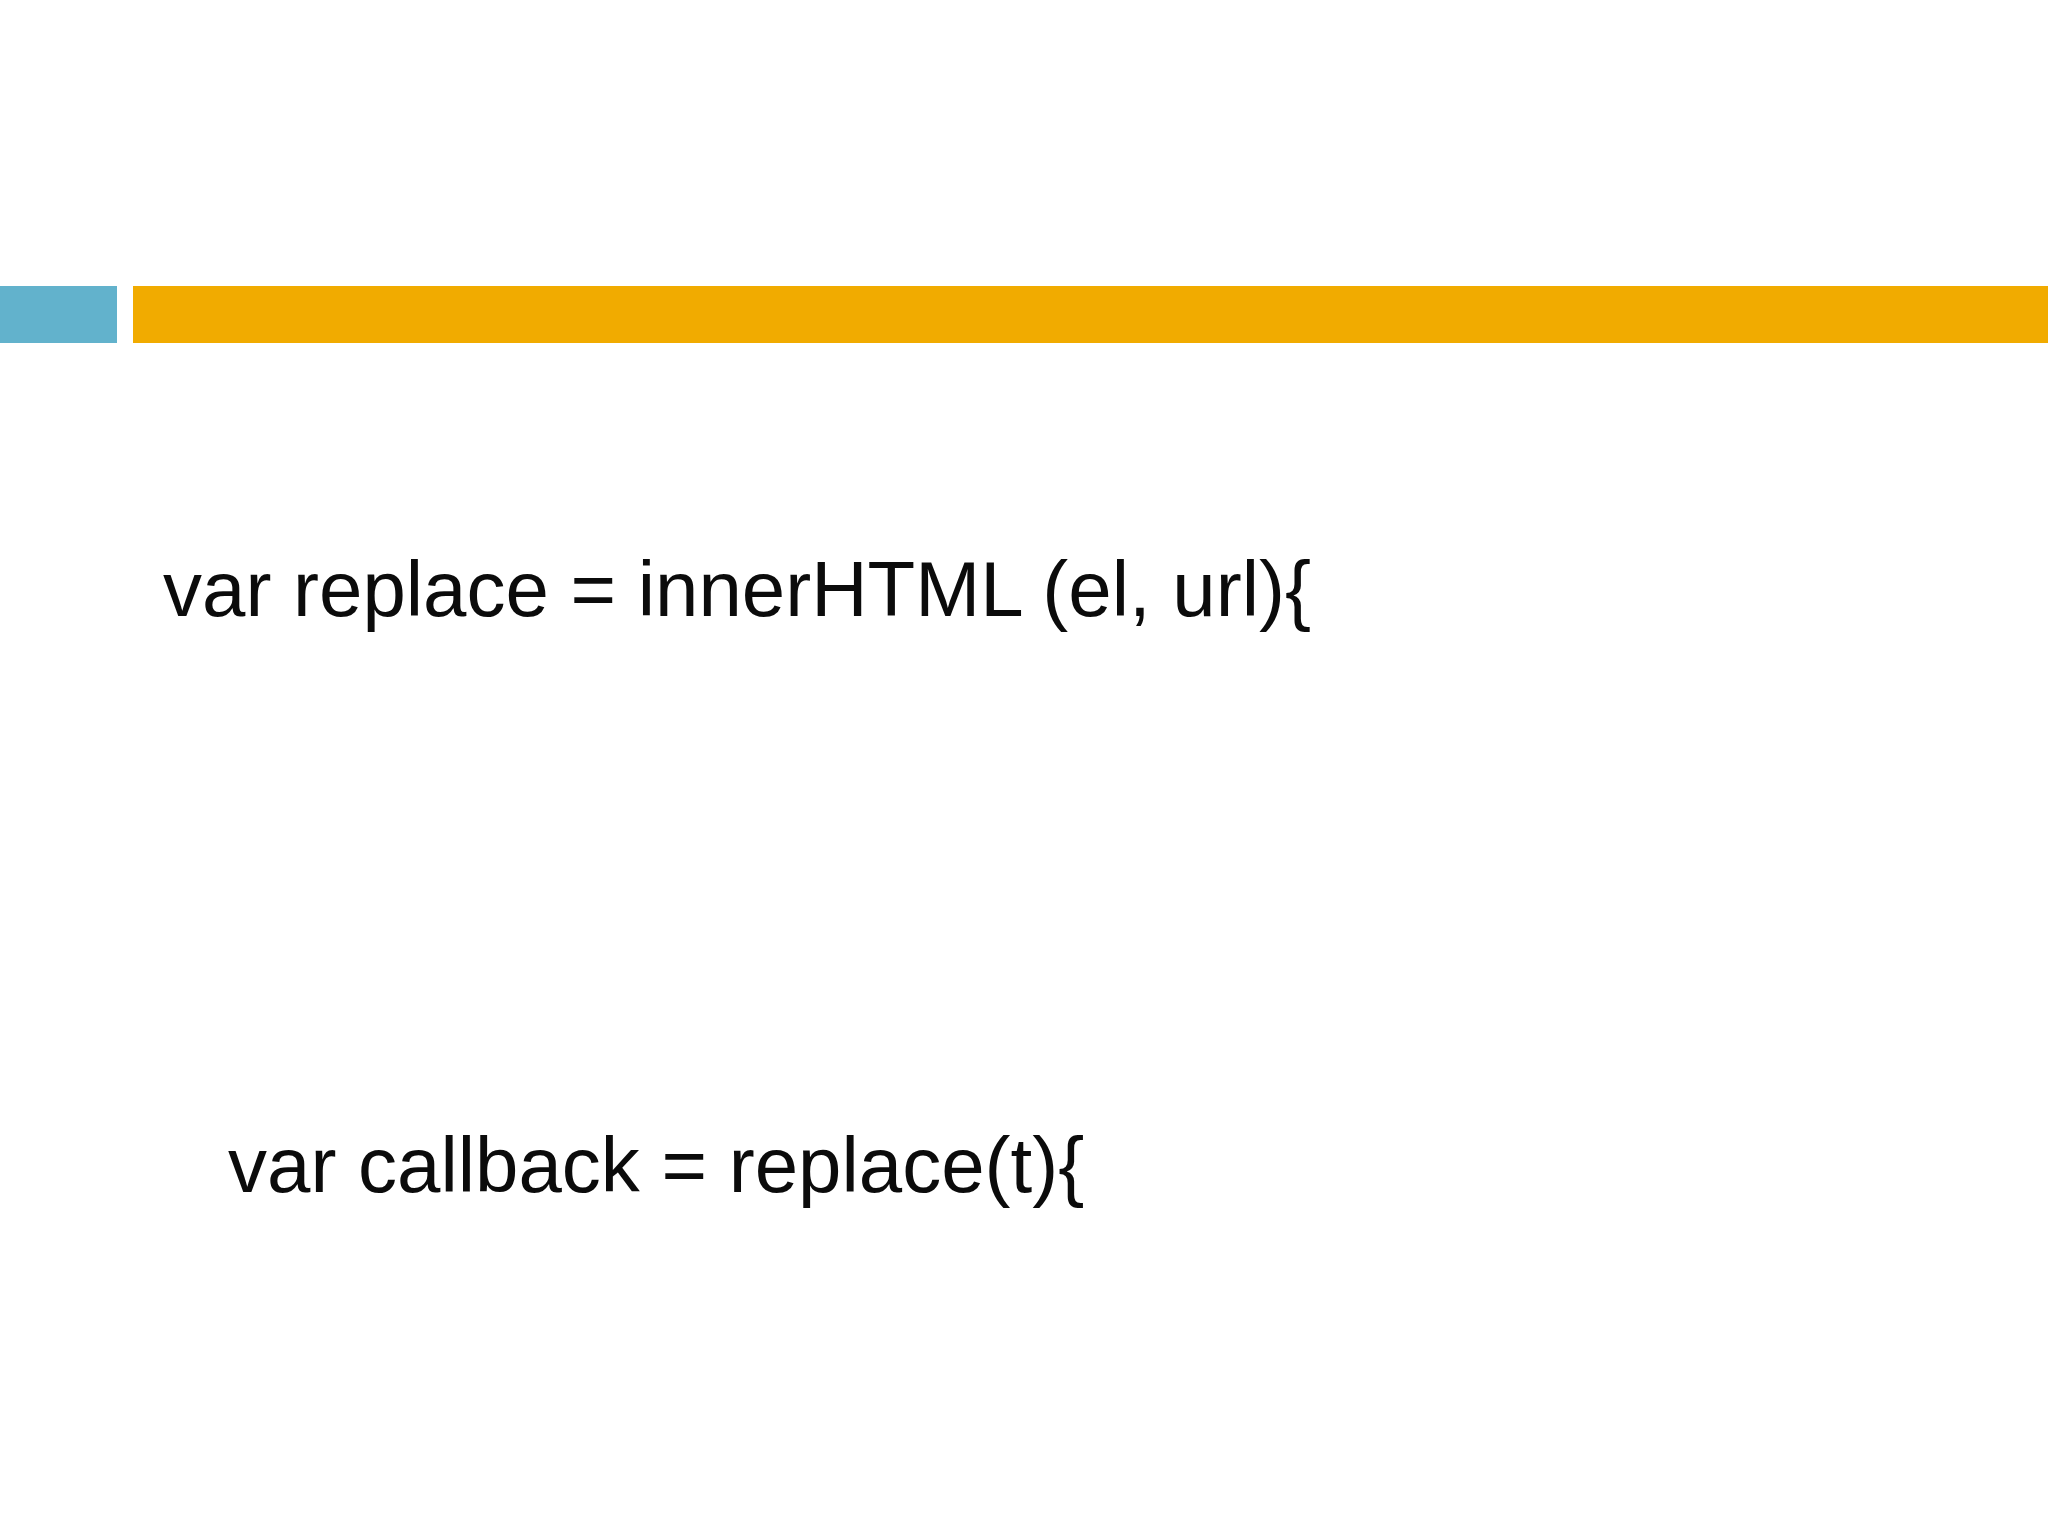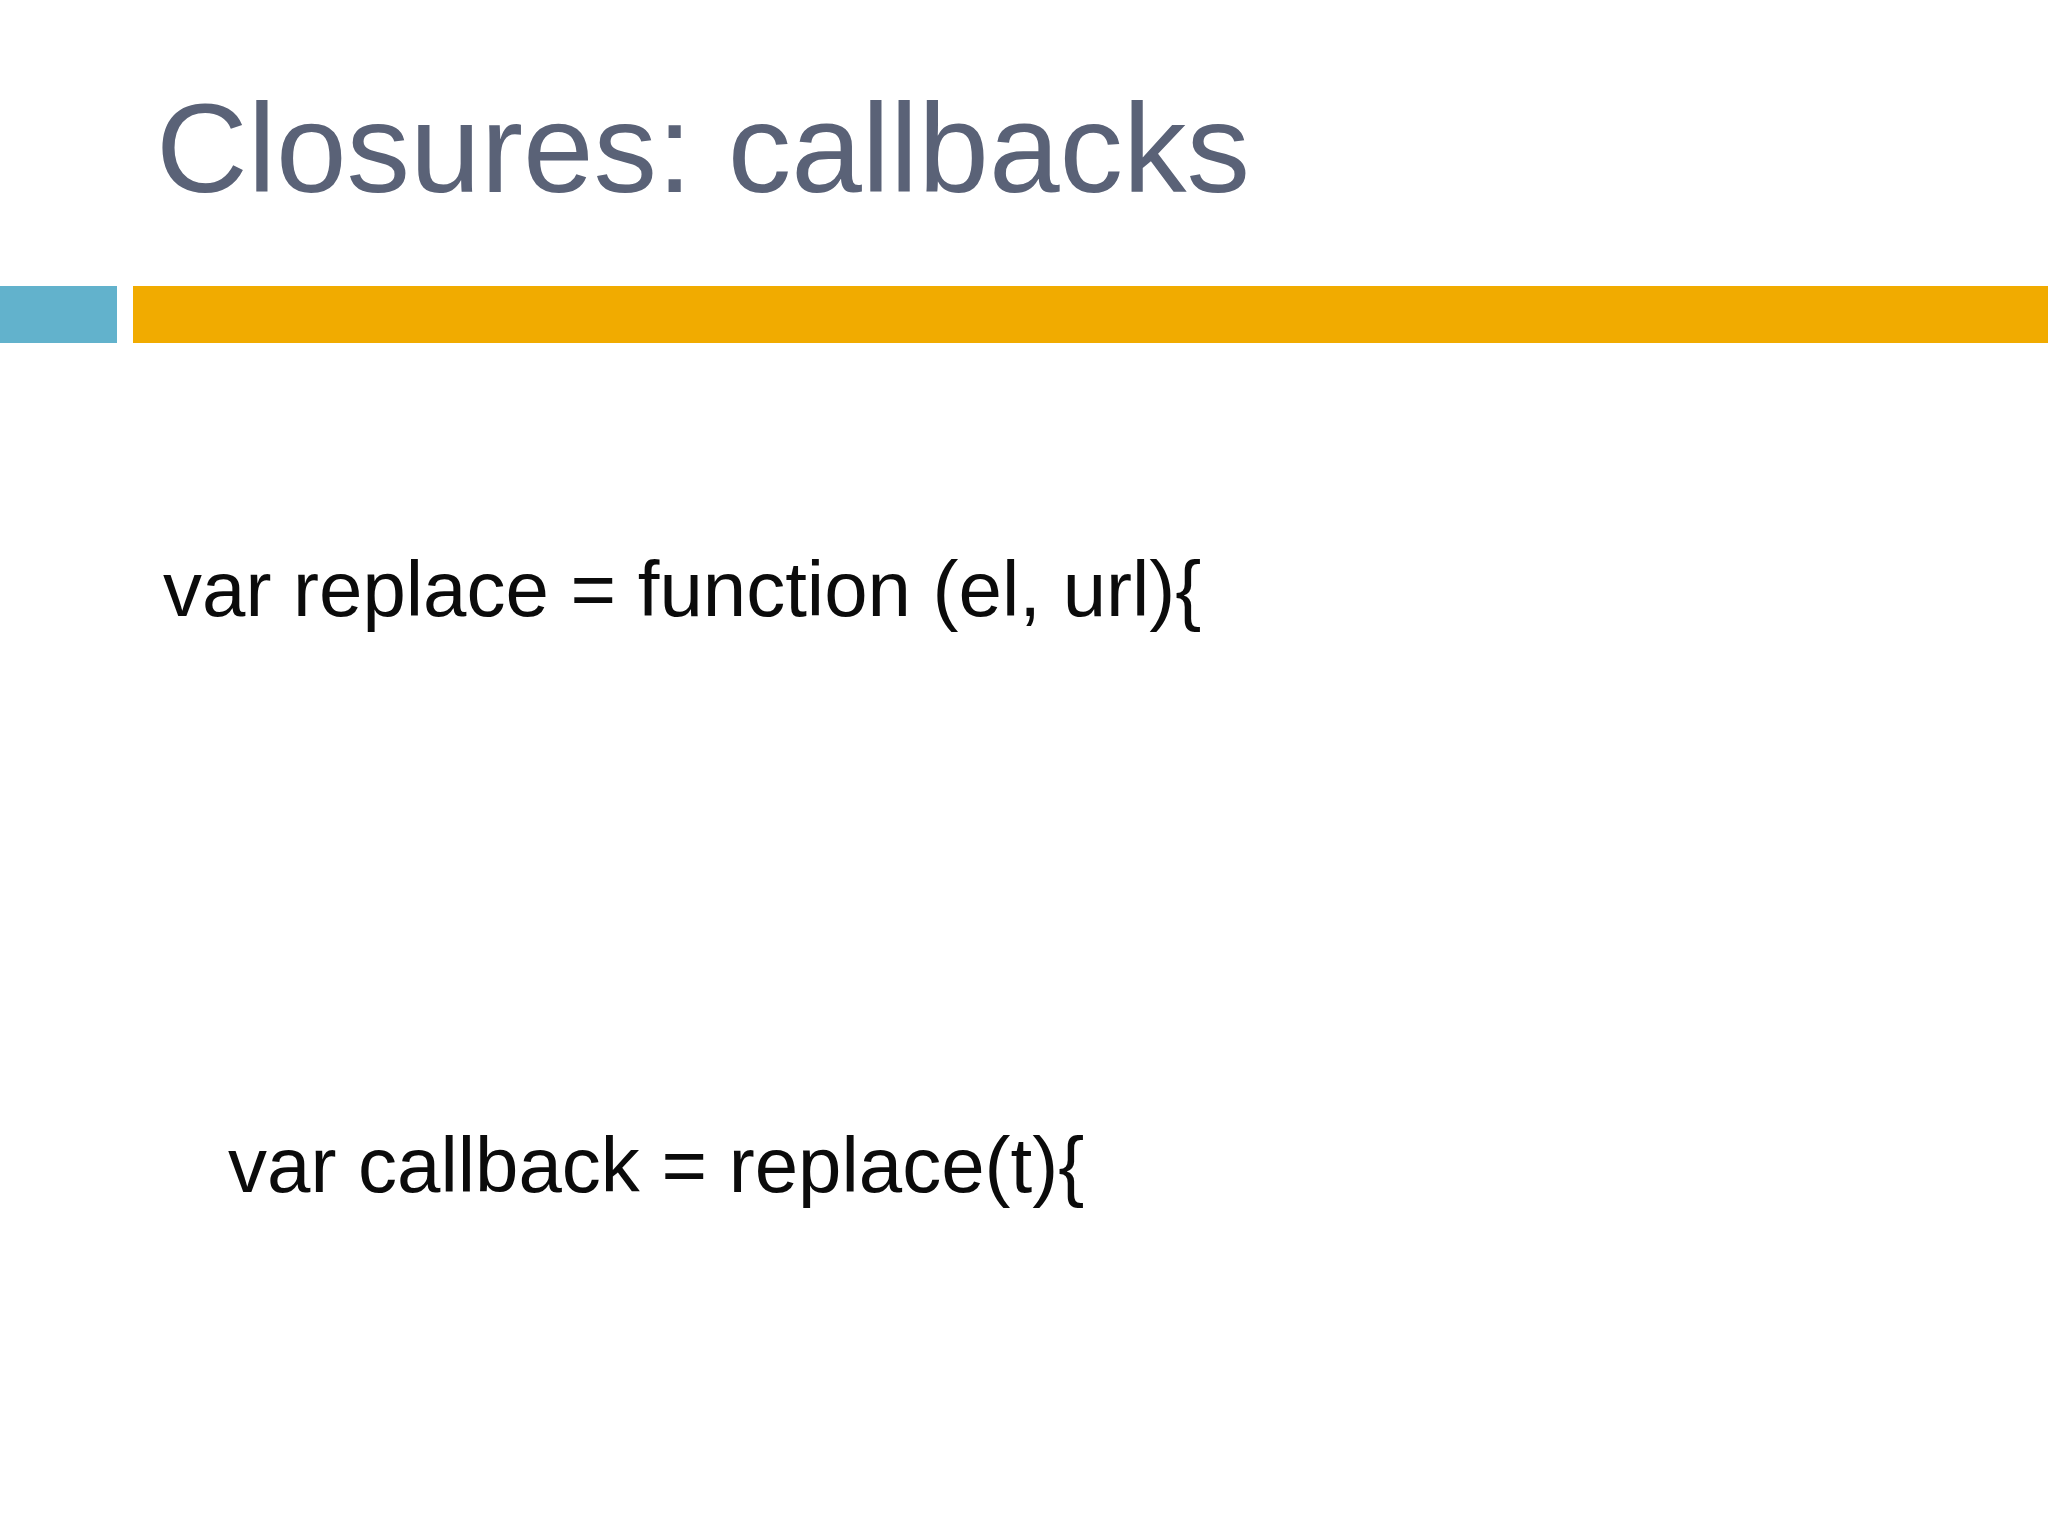--- a/index.html
+++ b/index.html
@@ -51,28 +51,27 @@
   .code-line{
     height:96px;
     white-space:pre;
   }
 </style>
 </head>
 <body>
 
 <div class="slide">
 
-  <h1 class="slide-title">Closures: callbacks</h1>
 
   <div class="accent-blue-square"></div>
 
   <div class="accent-orange-bar"></div>
 
   <div class="code-block">
-    <div class="code-line">var replace = function (el, url){</div>
+    <div class="code-line">var replace = innerHTML (el, url){</div>
     <div class="code-line"></div>
     <div class="code-line">   var callback = replace(t){</div>
     
     
     
     
     
     
   </div>
 

